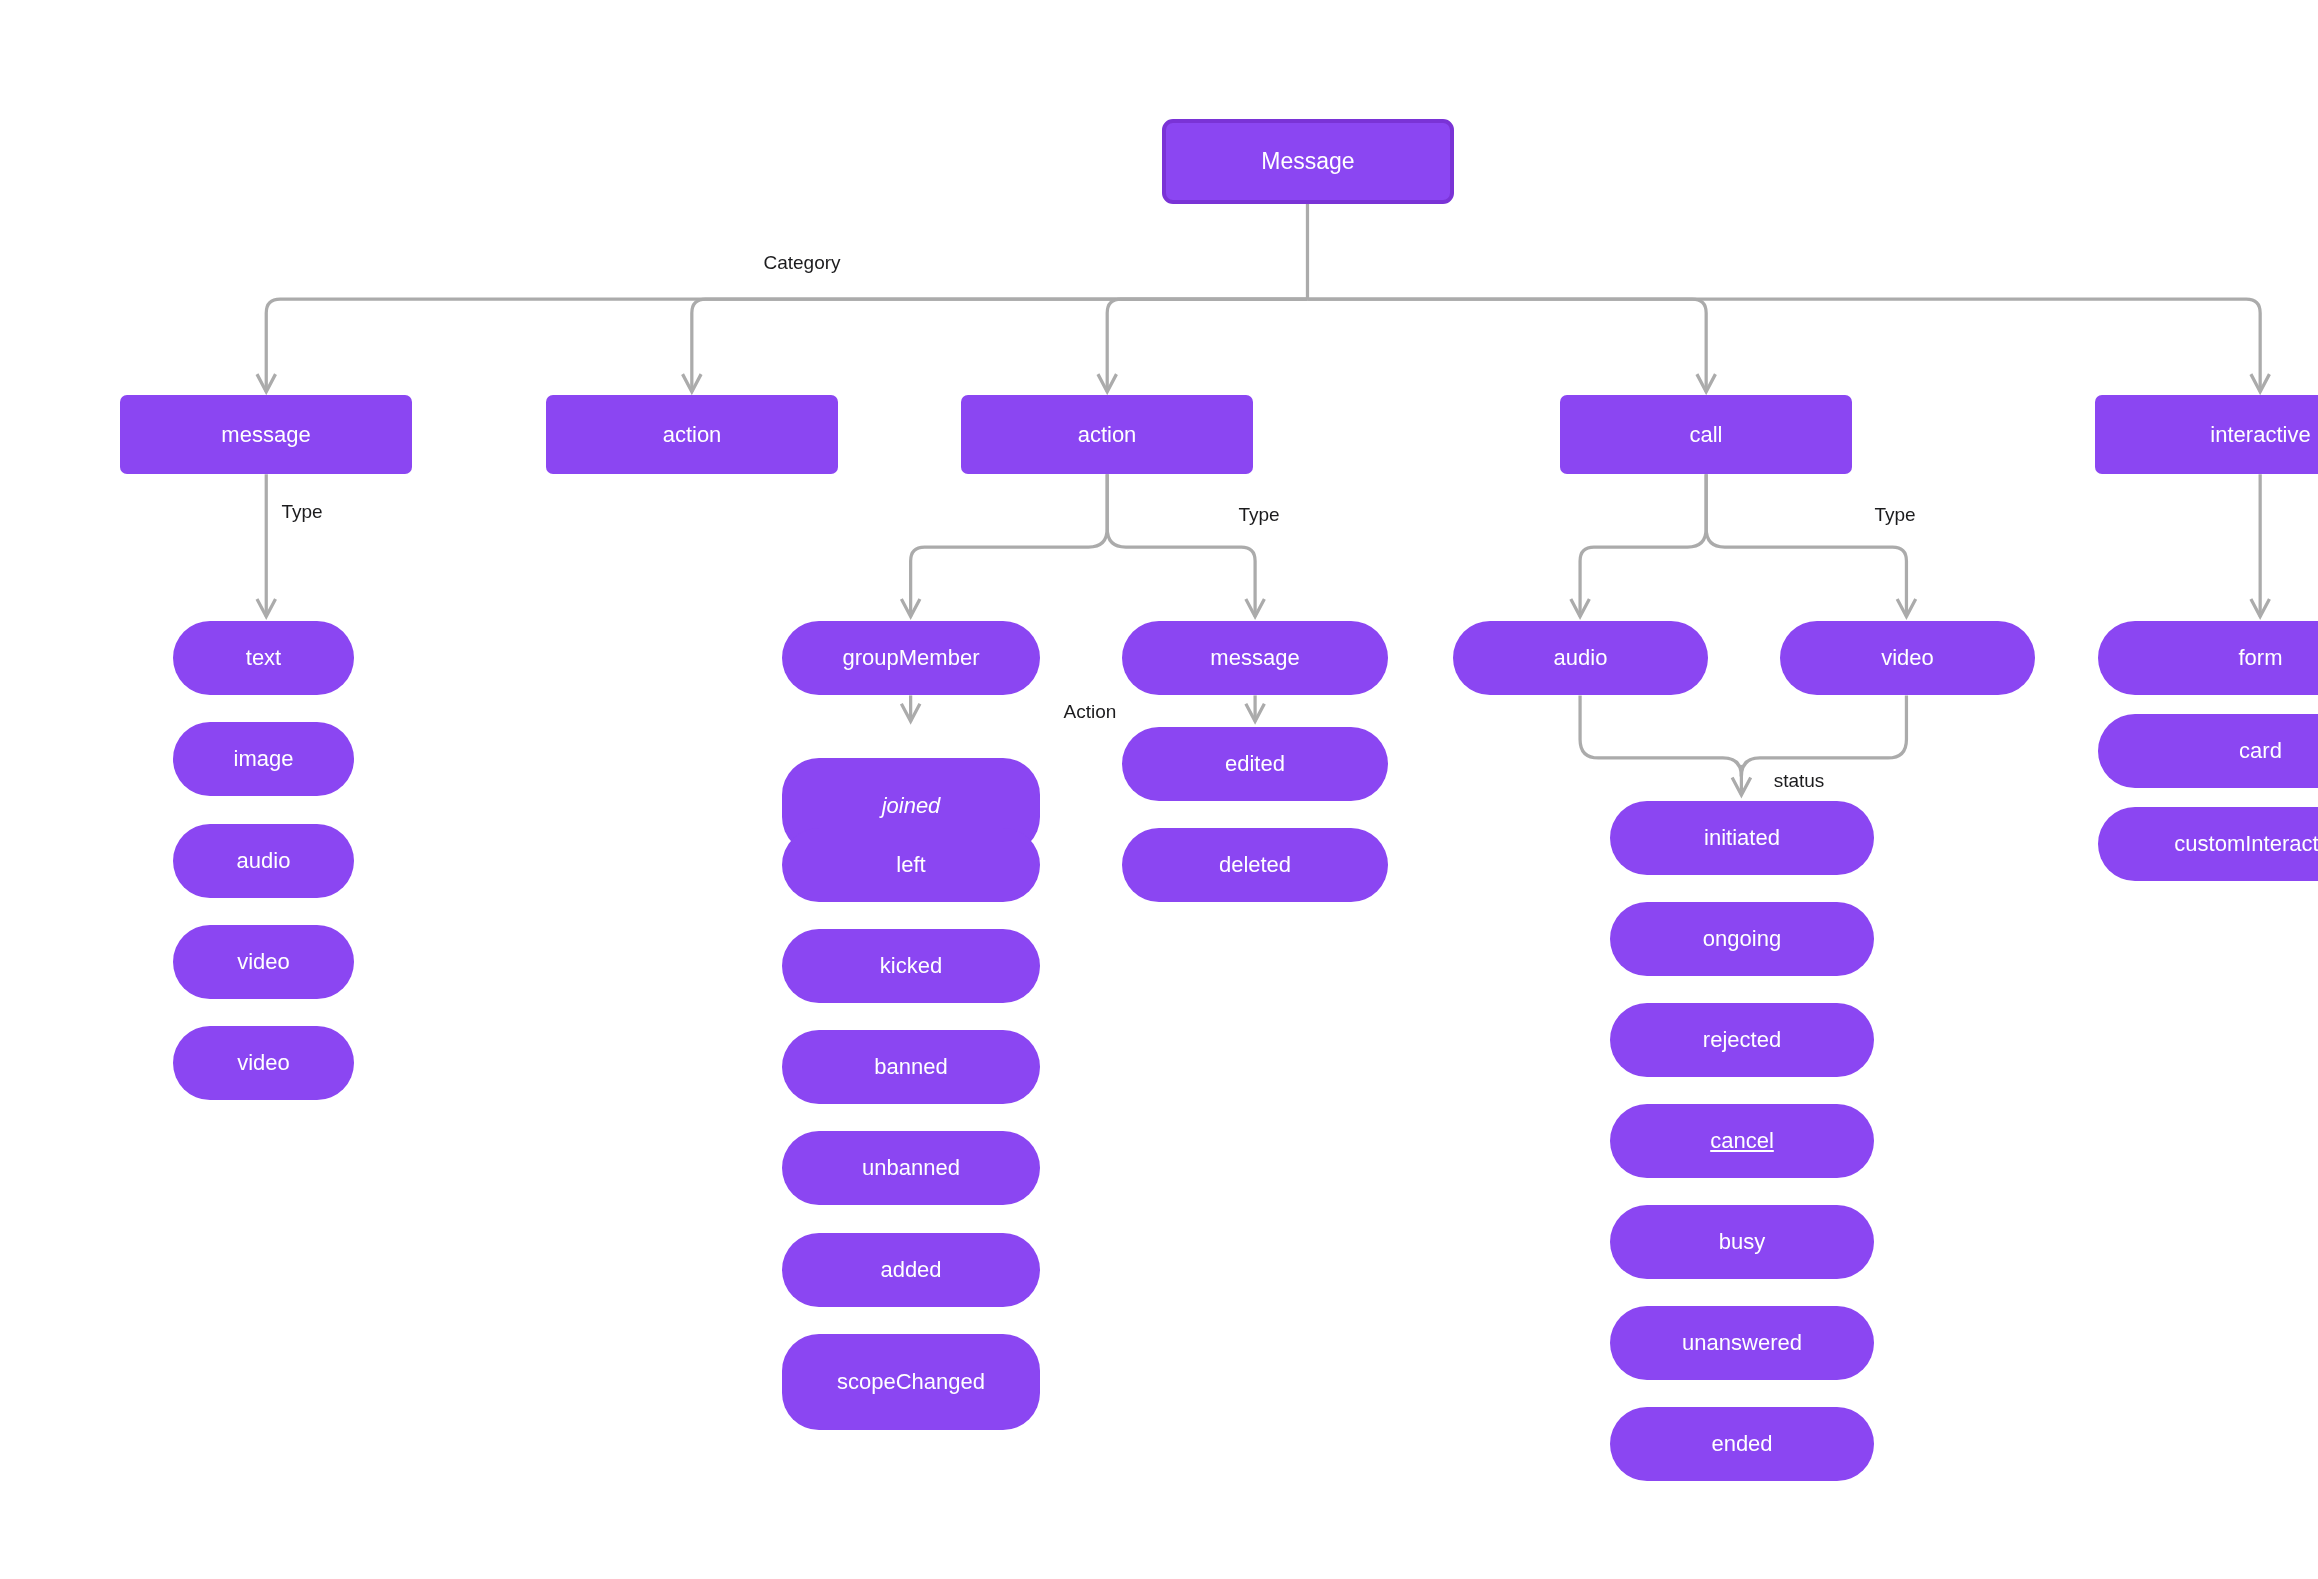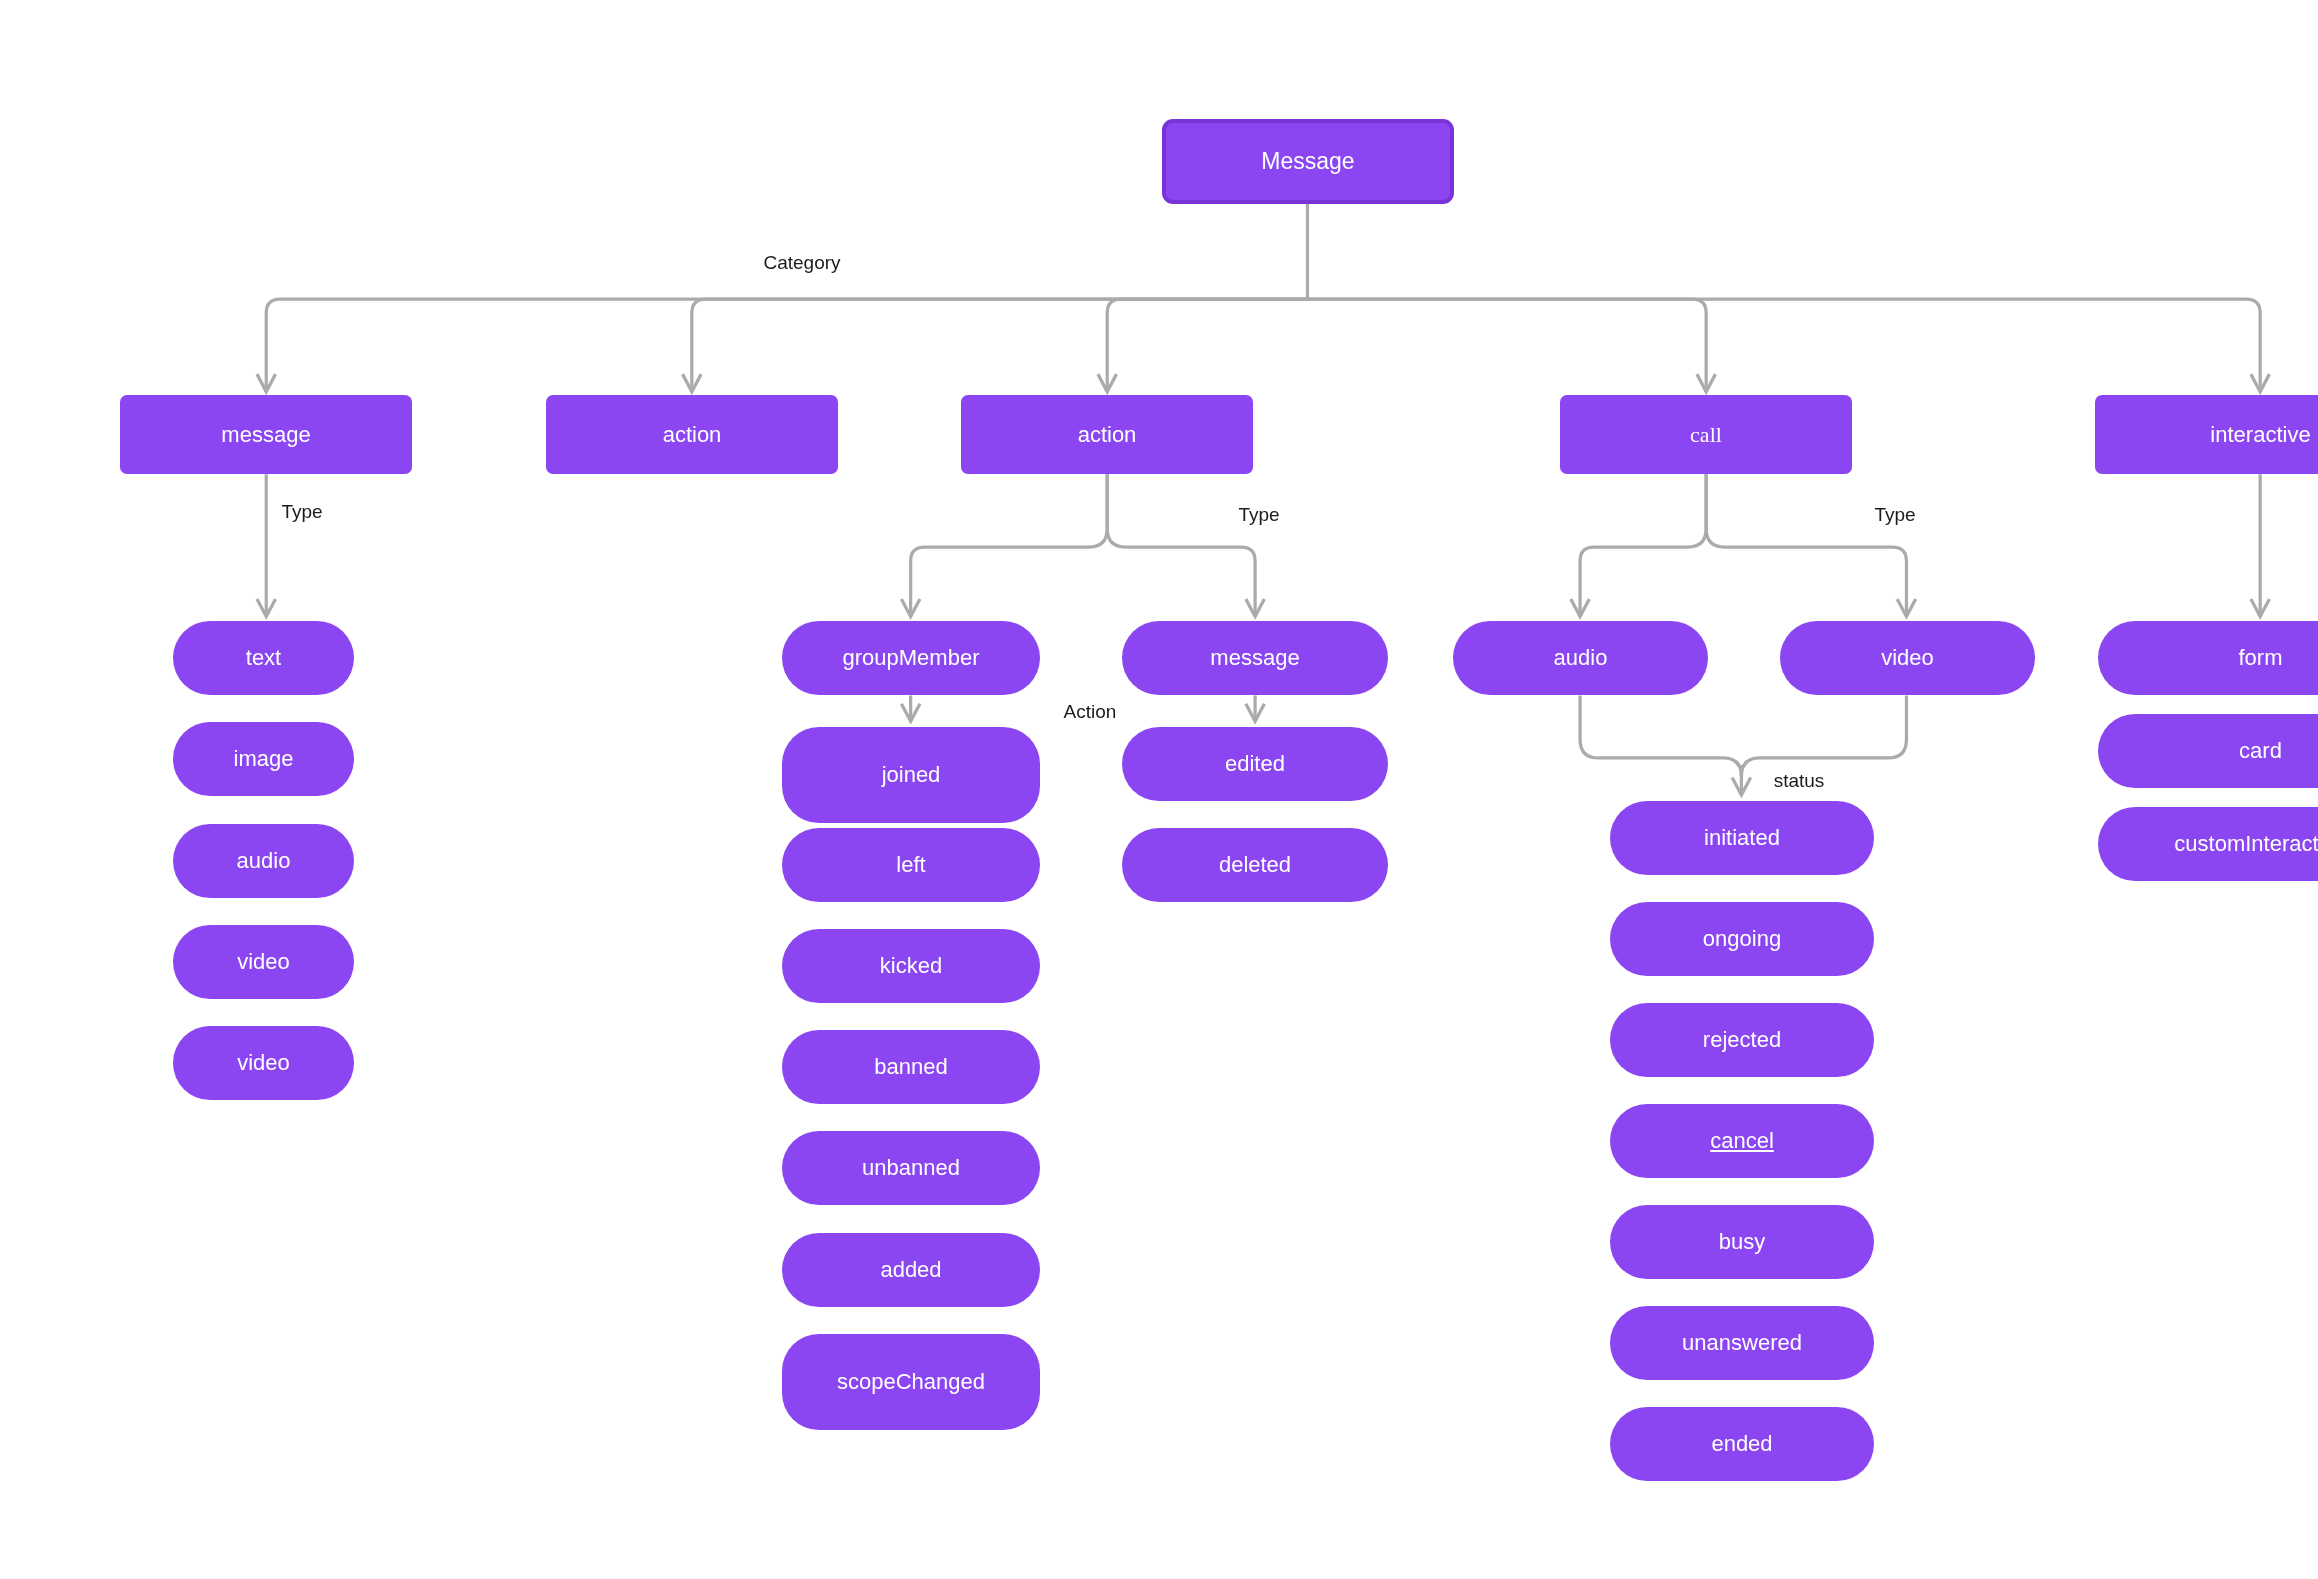--- a/index.html
+++ b/index.html
@@ -86,31 +86,31 @@
   <div class="edge-label" style="left:1895px;top:514px;">Type</div>
 
   <div class="edge-label" style="left:1090px;top:711px;">Action</div>
   <div class="edge-label" style="left:1799px;top:780px;">status</div>
 
   <div class="node root" style="left:1162px;top:119px;width:292px;height:85px;">Message</div>
 
   <div class="node box" style="left:120px;top:395px;width:292px;height:79px;">message</div>
   <div class="node box" style="left:546px;top:395px;width:292px;height:79px;">action</div>
   <div class="node box" style="left:961px;top:395px;width:292px;height:79px;">action</div>
-  <div class="node box" style="left:1560px;top:395px;width:292px;height:79px;font-family:Liberation Serif, serif;">call</div>
+  <div class="node box" style="left:1560px;top:395px;width:292px;height:79px;">call</div>
   <div class="node box" style="left:2095px;top:395px;width:331px;height:79px;">interactive</div>
 
   <div class="node pill" style="left:173px;top:621px;width:181px;height:74px;">text</div>
   <div class="node pill" style="left:173px;top:722px;width:181px;height:74px;">image</div>
   <div class="node pill" style="left:173px;top:824px;width:181px;height:74px;">audio</div>
   <div class="node pill" style="left:173px;top:925px;width:181px;height:74px;">video</div>
   <div class="node pill" style="left:173px;top:1026px;width:181px;height:74px;">video</div>
 
   <div class="node pill" style="left:782px;top:621px;width:258px;height:74px;">groupMember</div>
-  <div class="node pill" style="left:782px;top:727px;width:258px;height:96px;">joined</div>
+  <div class="node pill" style="left:782px;top:758px;width:258px;height:96px;font-style:italic;">joined</div>
   <div class="node pill" style="left:782px;top:828px;width:258px;height:74px;">left</div>
   <div class="node pill" style="left:782px;top:929px;width:258px;height:74px;">kicked</div>
   <div class="node pill" style="left:782px;top:1030px;width:258px;height:74px;">banned</div>
   <div class="node pill" style="left:782px;top:1131px;width:258px;height:74px;text-align:center;">unbanned</div>
   <div class="node pill" style="left:782px;top:1233px;width:258px;height:74px;">added</div>
   <div class="node pill" style="left:782px;top:1334px;width:258px;height:96px;">scopeChanged</div>
 
   <div class="node pill" style="left:1122px;top:621px;width:266px;height:74px;">message</div>
   <div class="node pill" style="left:1122px;top:727px;width:266px;height:74px;">edited</div>
   <div class="node pill" style="left:1122px;top:828px;width:266px;height:74px;">deleted</div>

